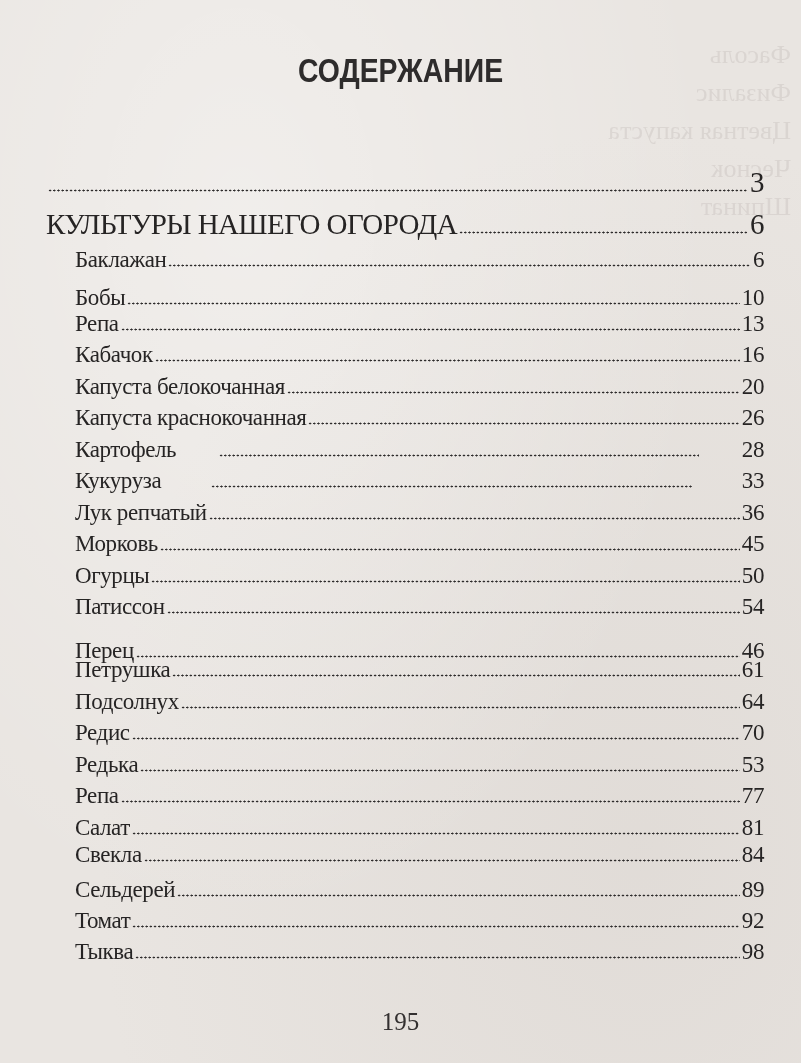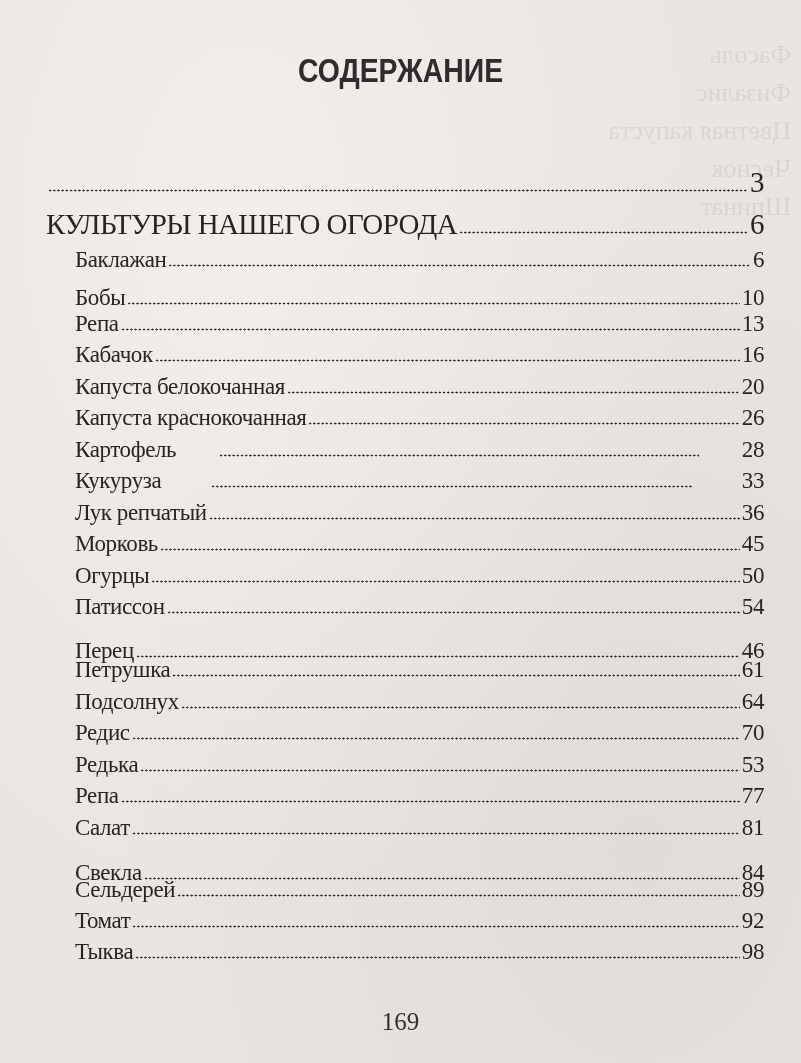--- a/index.html
+++ b/index.html
@@ -229,21 +229,21 @@
     <div class="row item" style="top:783px;">
       <span class="label">Репа</span>
       <span class="leader"></span>
       <span class="page-num">77</span>
     </div>
     <div class="row item" style="top:815px;">
       <span class="label">Салат</span>
       <span class="leader"></span>
       <span class="page-num">81</span>
     </div>
-    <div class="row item" style="top:860px;">
+    <div class="row item" style="top:842px;">
       <span class="label">Свекла</span>
       <span class="leader"></span>
       <span class="page-num">84</span>
     </div>
     <div class="row item" style="top:877px;">
       <span class="label">Сельдерей</span>
       <span class="leader"></span>
       <span class="page-num">89</span>
     </div>
     <div class="row item" style="top:908px;">
@@ -252,15 +252,15 @@
       <span class="page-num">92</span>
     </div>
     <div class="row item" style="top:939px;">
       <span class="label">Тыква</span>
       <span class="leader"></span>
       <span class="page-num">98</span>
     </div>
 
   </div>
 
-  <div class="footer-page">169</div>
+  <div class="footer-page">195</div>
 
 </div>
 
 </body></html>

